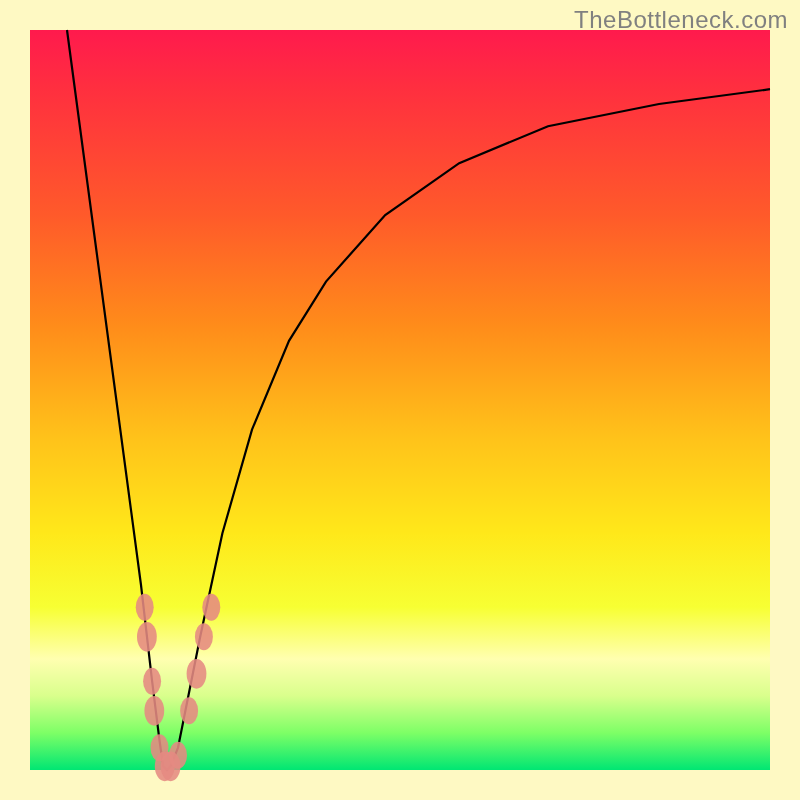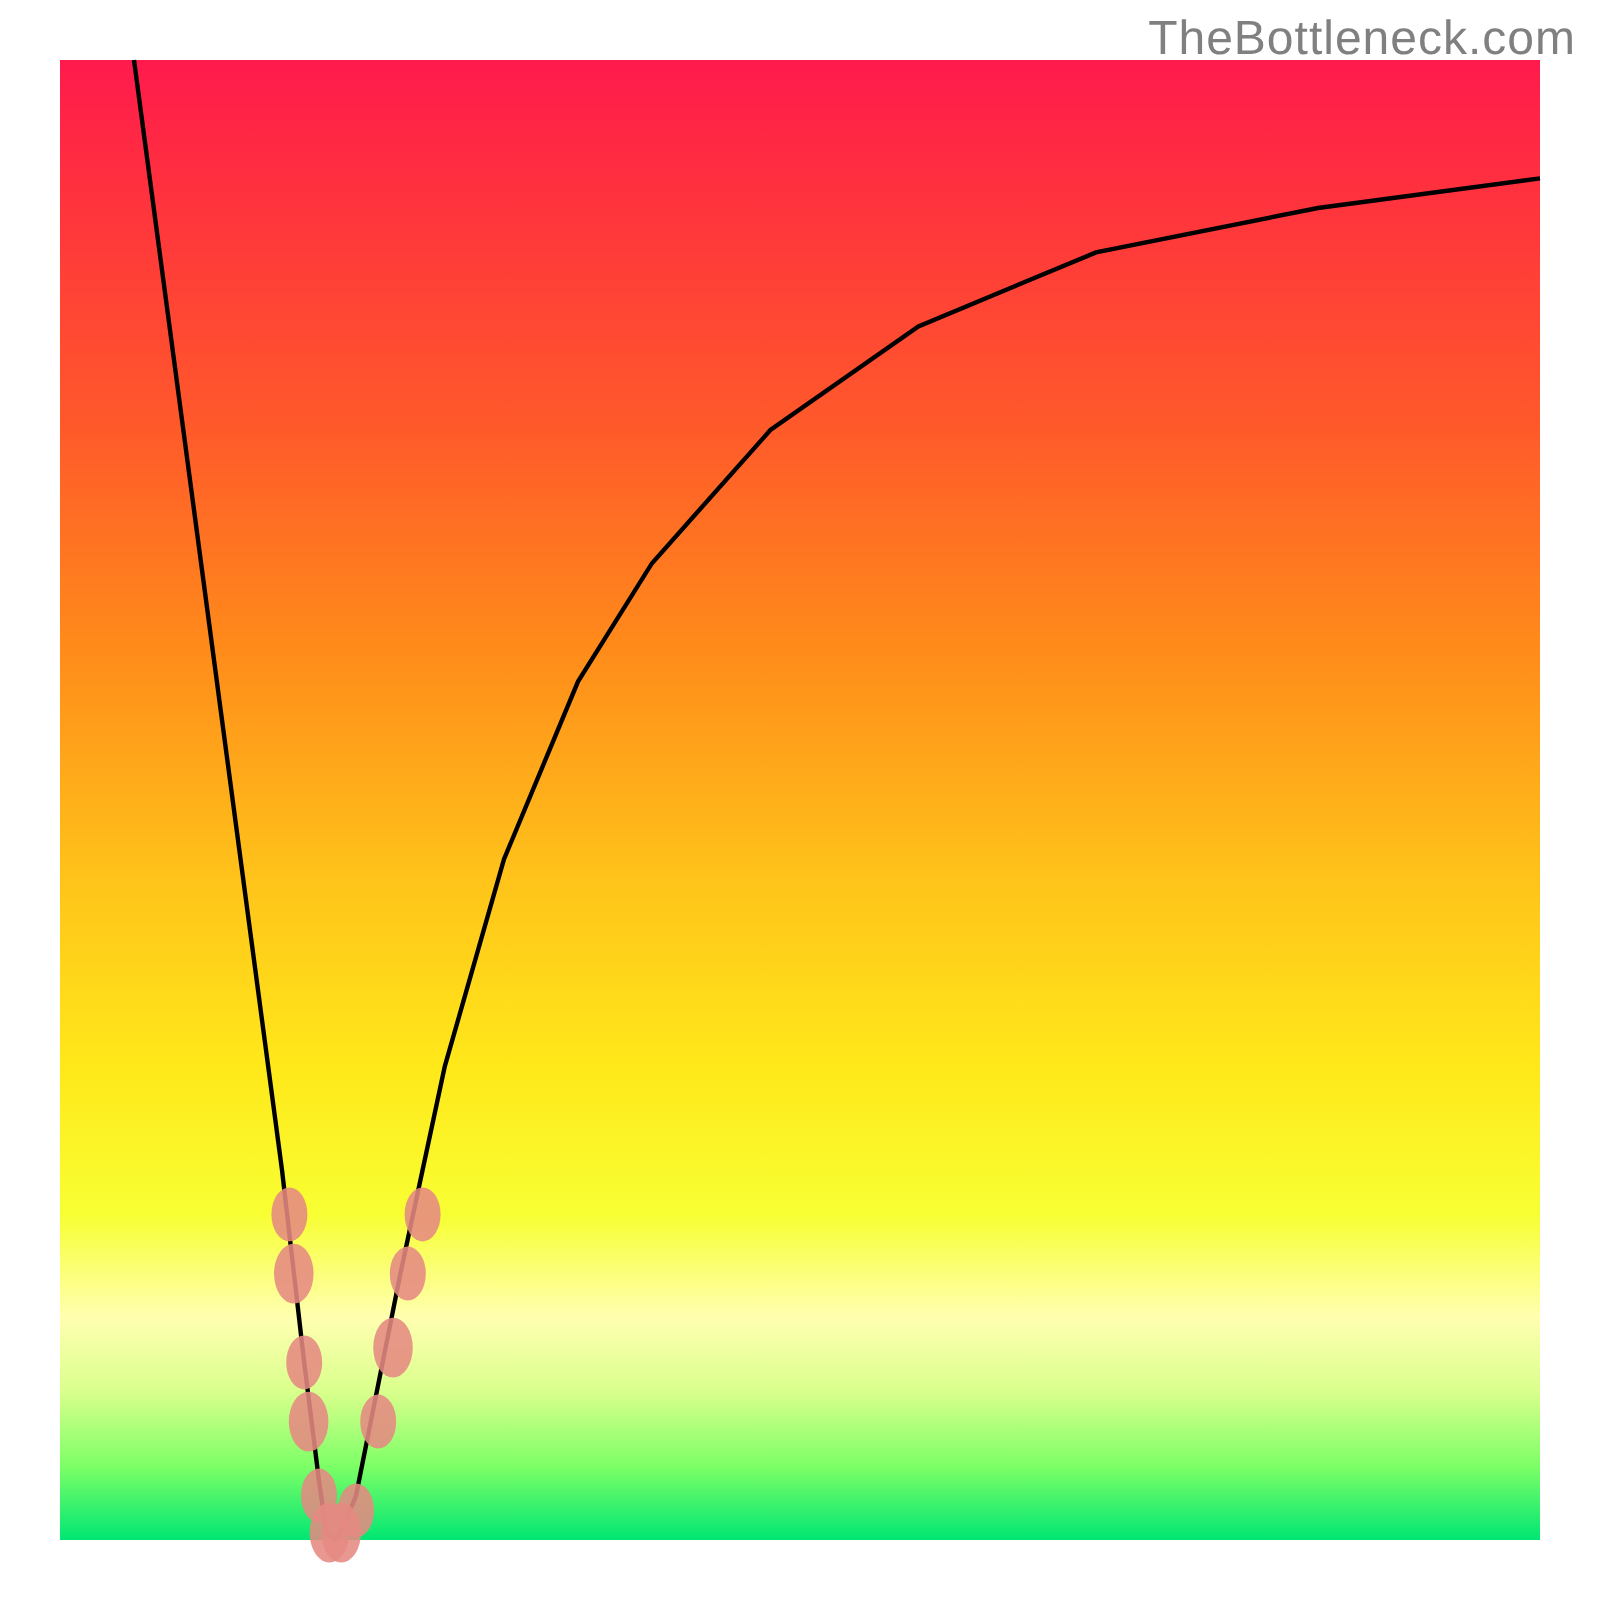--- a/index.html
+++ b/index.html
@@ -8,21 +8,21 @@
     width: 800px;
     height: 800px;
     overflow: hidden;
     background: #000;
     font-family: Arial, Helvetica, sans-serif;
   }
   .frame {
     position: relative;
     width: 800px;
     height: 800px;
-    background: #ffffff;
+    background: #fef9c3;
   }
   .plot-area {
     position: absolute;
     left: 30px;
     top: 30px;
     width: 740px;
     height: 740px;
     
     background: linear-gradient(
       to bottom,

